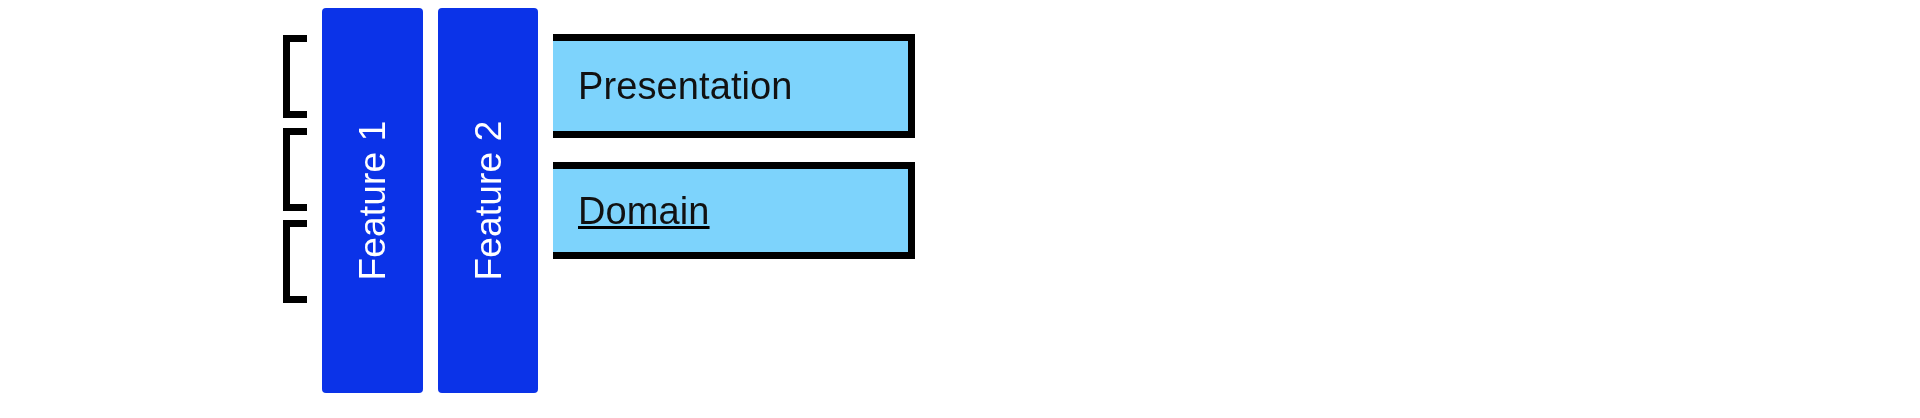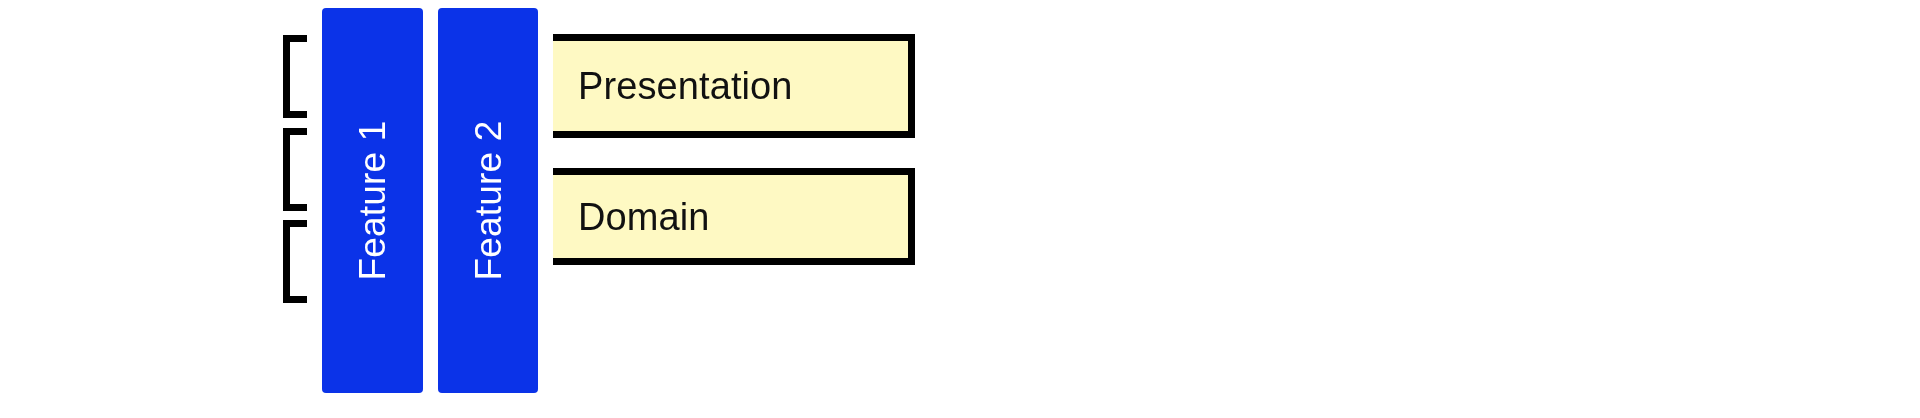--- a/index.html
+++ b/index.html
@@ -50,21 +50,21 @@
     transform: rotate(-90deg);
     transform-origin: center center;
     line-height: 1;
     user-select: none;
   }
 
   
   .layer-box {
     position: absolute;
     box-sizing: border-box;
-    background: #fef9c3;
+    background: #7dd3fc;
     border-top: 7px solid #000000;
     border-right: 7px solid #000000;
     border-bottom: 7px solid #000000;
     border-left: 0 none transparent;
     display: flex;
     align-items: center;
   }
   .layer-box-label {
     color: #111111;
     font-family: "Liberation Sans", sans-serif;
@@ -91,18 +91,18 @@
   </div>
 
   <div class="feature-bar" style="left:438px; top:8px; width:100px; height:385px;">
     <span class="feature-bar-label">Feature 2</span>
   </div>
 
   <div class="layer-box" style="left:553px; top:34px; width:362px; height:104px;">
     <span class="layer-box-label">Presentation</span>
   </div>
 
-  <div class="layer-box" style="left:553px; top:168px; width:362px; height:97px;">
+  <div class="layer-box" style="left:553px; top:162px; width:362px; height:97px;text-decoration:underline;">
     <span class="layer-box-label">Domain</span>
   </div>
 
 
 </div>
 
 </body></html>

